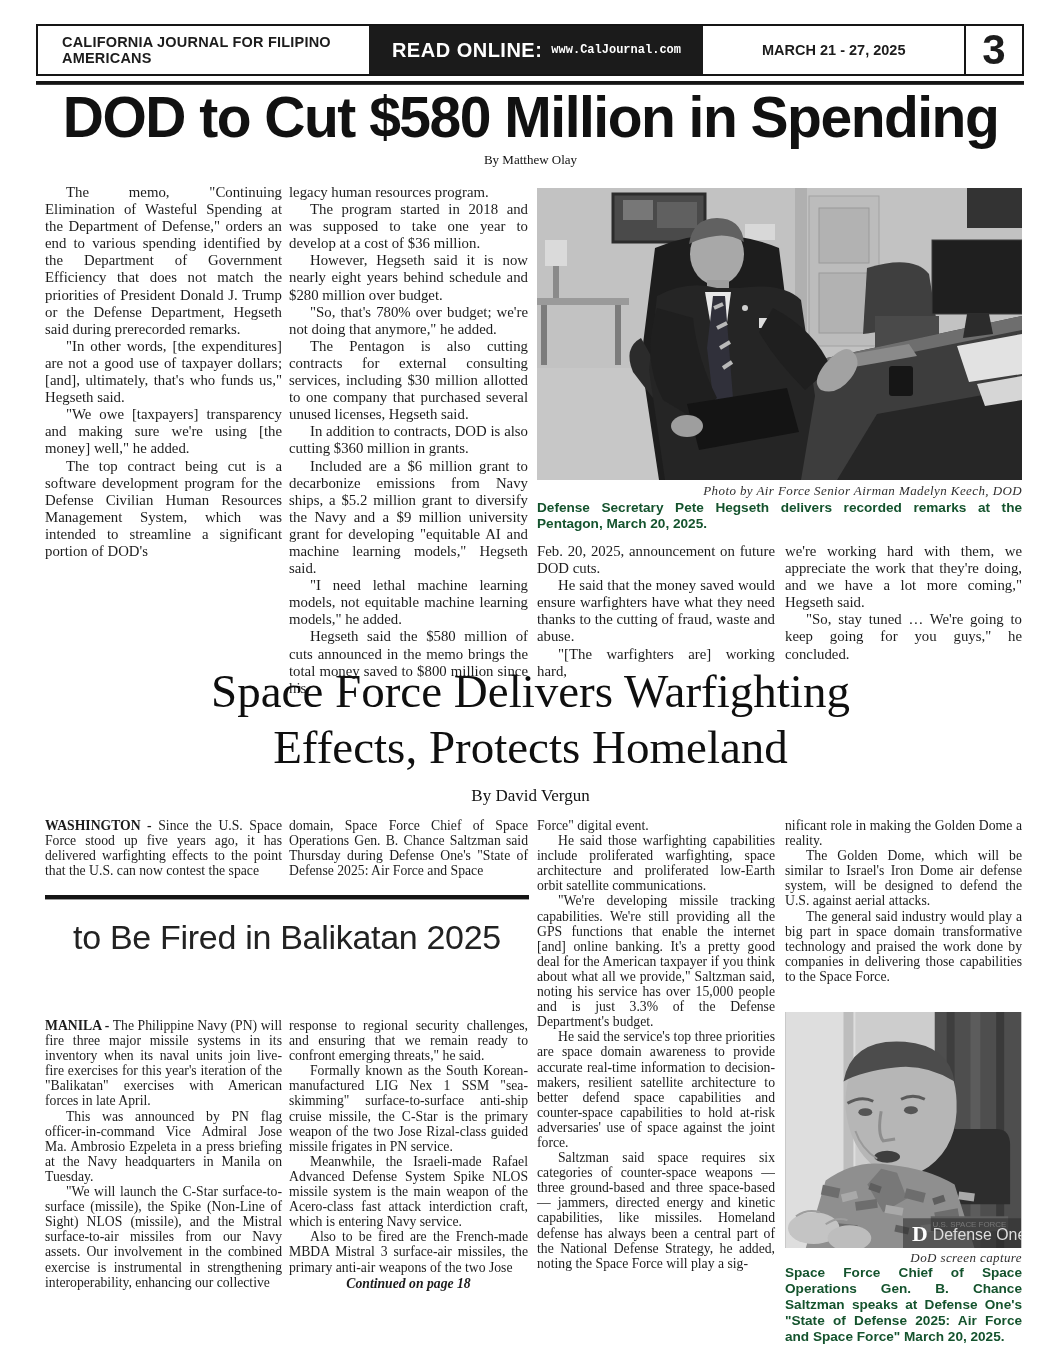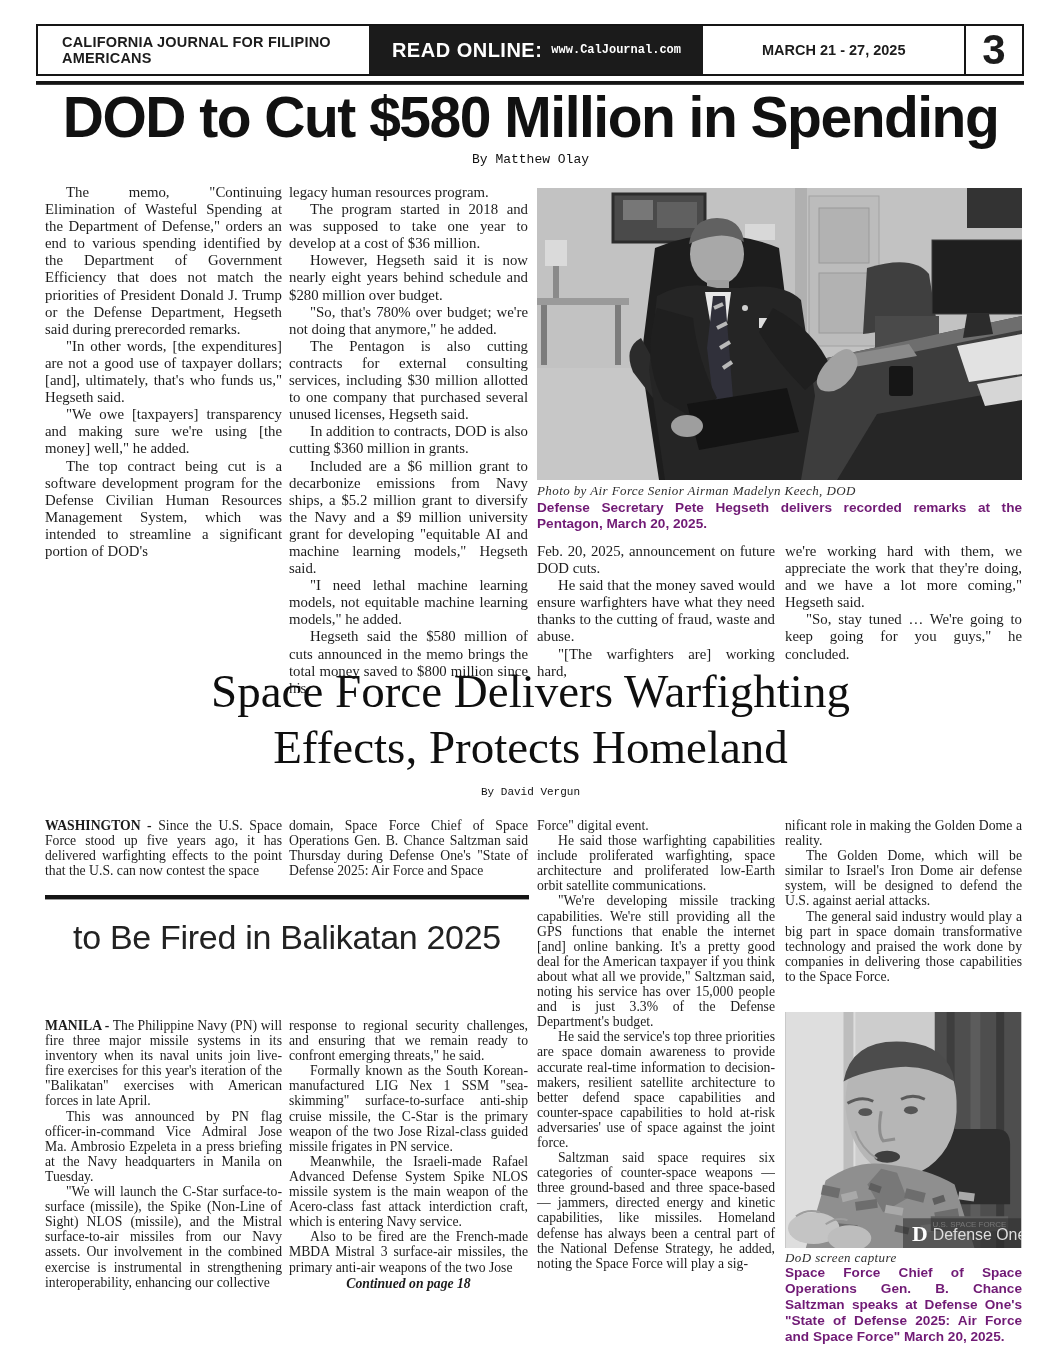--- a/index.html
+++ b/index.html
@@ -31,51 +31,51 @@
     width:58px; border-left:2px solid #151515; display:flex; align-items:center; justify-content:center;
     font-family:"Liberation Sans", sans-serif; font-weight:bold; font-size:42px;
   }
   .rule-double { position:absolute; left:36px; width:988px; height:3px; border-top:3px solid #151515; border-bottom:1px solid #3a3a3a; }
   .rule-head { top:81px; }
   
   .h1-dod {
     position:absolute; left:0; top:84px; width:100%; text-align:center;
     font-family:"Liberation Sans", sans-serif; font-weight:bold; font-size:57px; letter-spacing:-1.5px; color:#111;
   }
-  .byline { position:absolute; width:100%; text-align:center; font-family:Liberation Mono, monospace; font-size:13px; color:#111; }
+  .byline { position:absolute; width:100%; text-align:center; font-family:Liberation Serif, serif; font-size:13px; color:#111; }
   .byline-dod { top:152px; }
   .h2-space {
     position:absolute; left:0; top:663px; width:100%; text-align:center;
     font-family:"Liberation Serif", serif; font-weight:normal; font-size:47px; line-height:56px; color:#0f0f0f;
   }
-  .byline-space { top:786px; font-size:11px; }
+  .byline-space { top:786px; font-size:17px; }
   .h3-ph {
     position:absolute; left:45px; top:916px; width:484px; text-align:center;
     font-family:"Liberation Sans", sans-serif; font-weight:normal; font-size:34px; line-height:42px; color:#222; letter-spacing:-.3px;
   }
   .rule-mid { left:45px; top:895px; width:484px; border-top:4px solid #151515; border-bottom:1px solid #9a9a9a; height:2px; }
   
   .col { position:absolute; text-align:justify; hyphens:auto; -webkit-hyphens:auto; }
   .col p { margin:0; text-indent:21px; }
   .col p.ni { text-indent:0; }
   .dodtxt { font-size:14.8px; line-height:17.1px; }
   .smtxt  { font-size:13.7px; line-height:15.1px; }
   .c-a { left:45px;  width:237px; }
   .c-b { left:289px; width:239px; }
   .c-c { left:537px; width:238px; }
   .c-d { left:785px; width:237px; }
   .continued { text-align:center; font-weight:bold; font-style:italic; text-indent:0 !important; margin-top:1px !important; }
   
   .photo { position:absolute; display:block; background:#c9c9c9; }
   .photo1 { left:537px; top:188px; width:485px; height:292px; }
   .photo2 { left:785px; top:1012px; width:237px; height:236px; }
-  .credit { position:absolute; font-style:italic; font-size:13px; text-align:left; color:#2e2e2e; letter-spacing:.4px; }
+  .credit { position:absolute; font-style:italic; font-size:13px; text-align:right; color:#2e2e2e; letter-spacing:.4px; }
   .credit1 { left:537px; top:483px; width:485px; }
   .credit2 { left:785px; top:1250px; width:237px; }
-  .caption { position:absolute; font-family:"Liberation Sans", sans-serif; font-weight:bold; font-size:13.6px; line-height:16px; text-align:justify; color:#701a75; }
+  .caption { position:absolute; font-family:"Liberation Sans", sans-serif; font-weight:bold; font-size:13.6px; line-height:16px; text-align:justify; color:#14532d; }
   .caption1 { left:537px; top:500px; width:485px; }
   .caption2 { left:785px; top:1265px; width:237px; }
 </style>
 </head>
 <body>
 
 <div class="page">
 
   <div class="masthead">
     <div class="mh-left">CALIFORNIA JOURNAL FOR FILIPINO AMERICANS</div>

